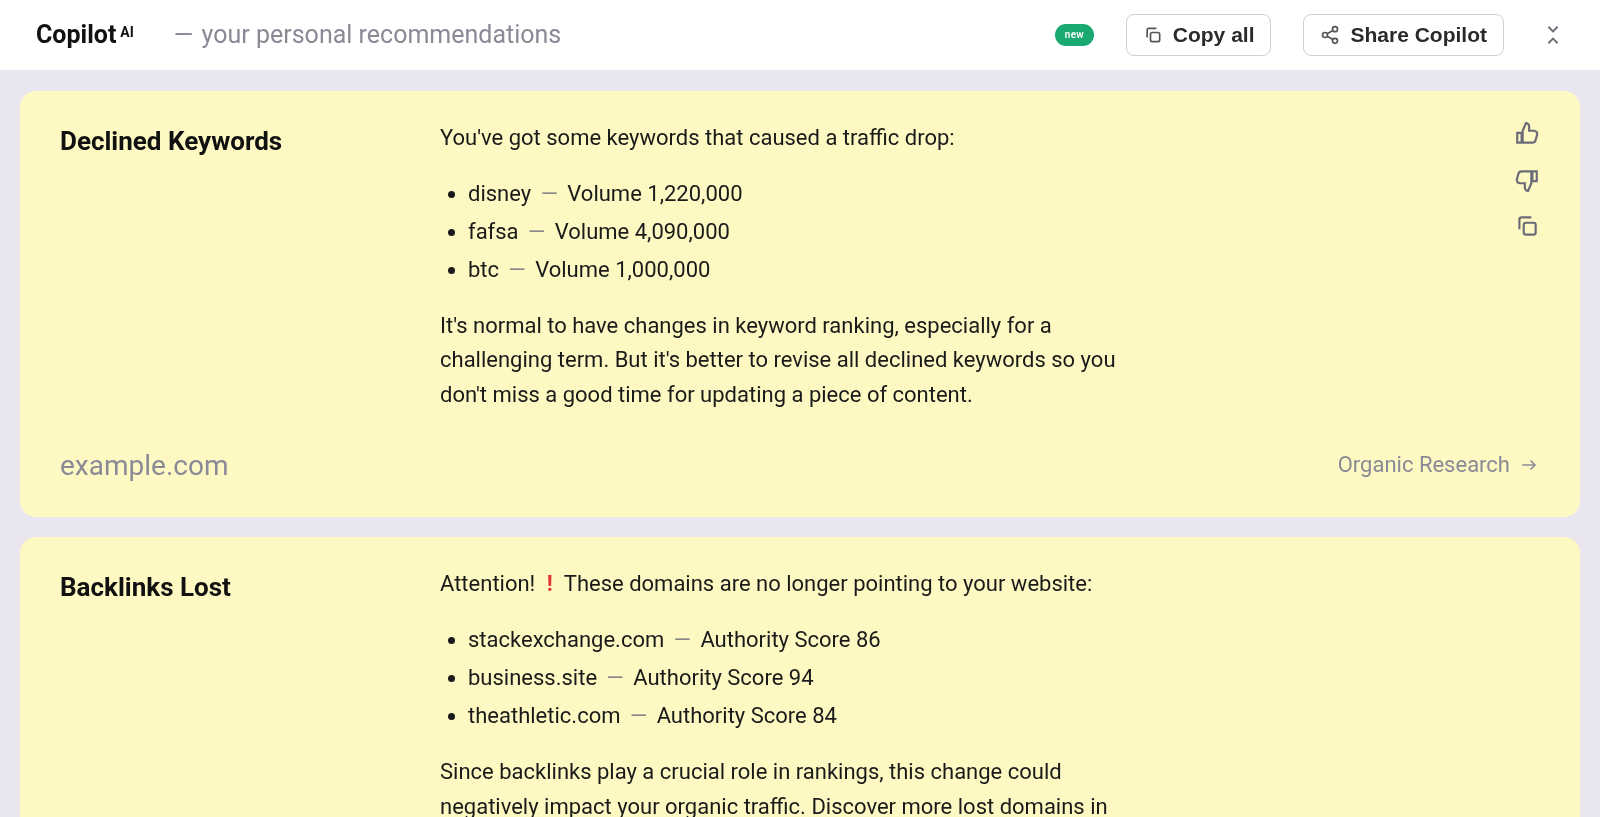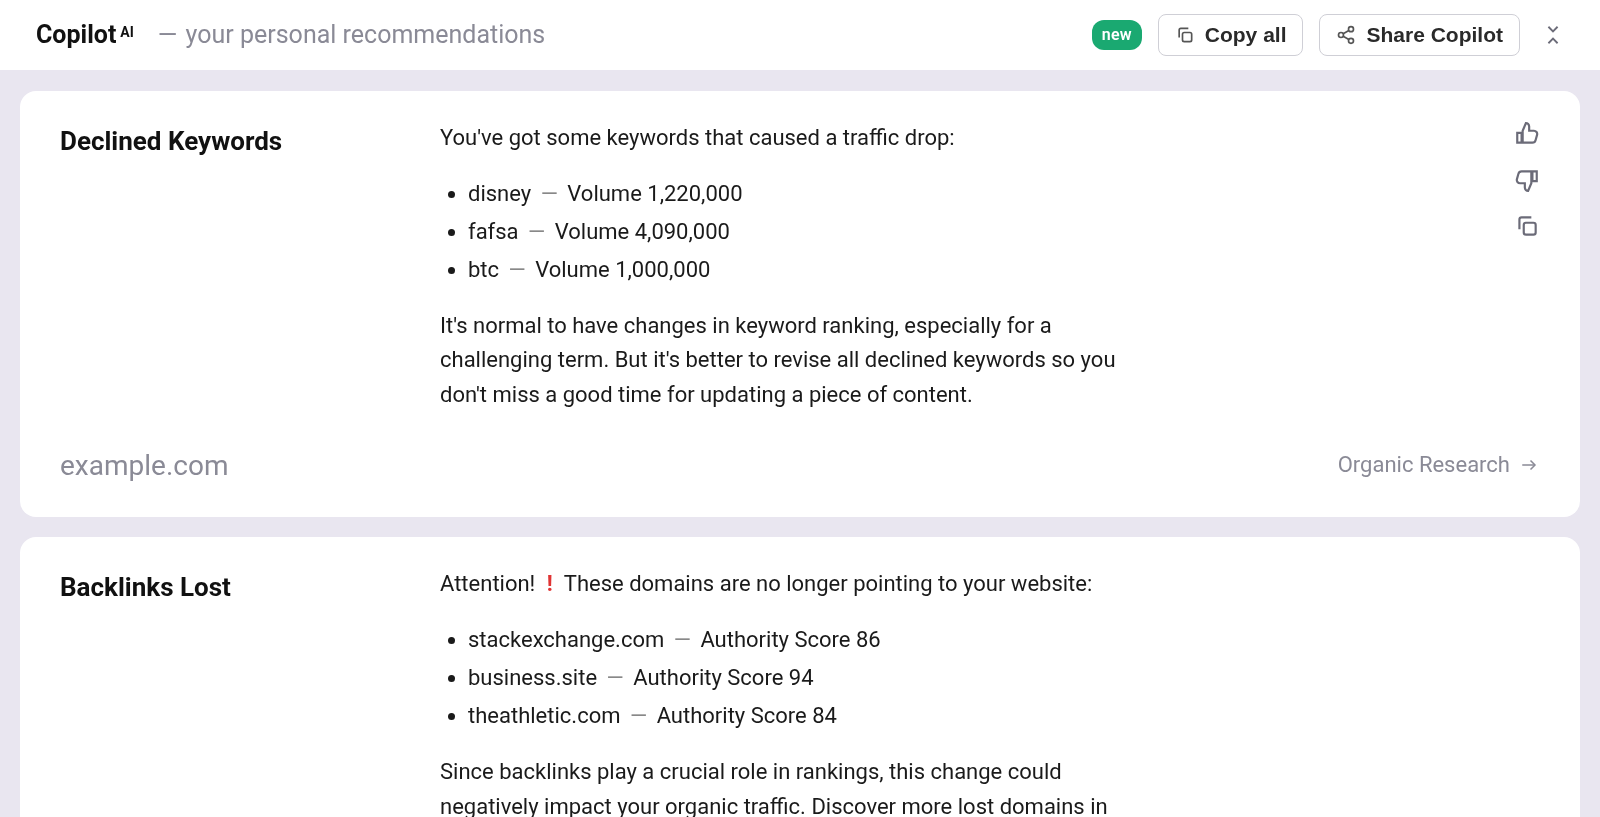--- a/index.html
+++ b/index.html
@@ -9,21 +9,21 @@
     color: #1a1a1a;
     font-size: 20px;
     line-height: 1.55;
   }
   .header {
     background: #fff;
     display: flex;
     align-items: center;
     padding: 14px 36px;
     border-bottom: 1px solid #e9e6f0;
-    gap: 16px;
+    gap: 32px;
   }
   .brand {
     font-size: 25px;
     font-weight: 700;
     color: #111;
     display: inline-flex;
     align-items: baseline;
     gap: 4px;
   }
   .brand-sup {
@@ -39,21 +39,21 @@
     font-weight: 400;
   }
   .subtitle-dash {
     color: #8a8a96;
     margin: 0 2px 0 8px;
   }
   .spacer { flex: 1; }
   .badge-new {
     background: #1aa971;
     color: #fff;
-    font-size: 16px;
+    font-size: 10px;
     font-weight: 600;
     padding: 3px 10px;
     border-radius: 12px;
     letter-spacing: .2px;
   }
   .btn {
     display: inline-flex;
     align-items: center;
     gap: 10px;
     background: #fff;
@@ -71,21 +71,21 @@
   .close-btn {
     margin-left: 6px;
     cursor: pointer;
     display: inline-flex;
     flex-direction: column;
     gap: 2px;
   }
   .close-btn svg { width: 22px; height: 22px; stroke: #6b6b78; stroke-width: 2; fill: none; }
   .content { padding: 20px; }
   .card {
-    background: #ffffff;
+    background: #fef9c3;
     border-radius: 16px;
     padding: 30px 40px;
     margin-bottom: 20px;
     position: relative;
   }
   .card-body {
     display: grid;
     grid-template-columns: 370px 1fr 80px;
     gap: 10px;
   }

